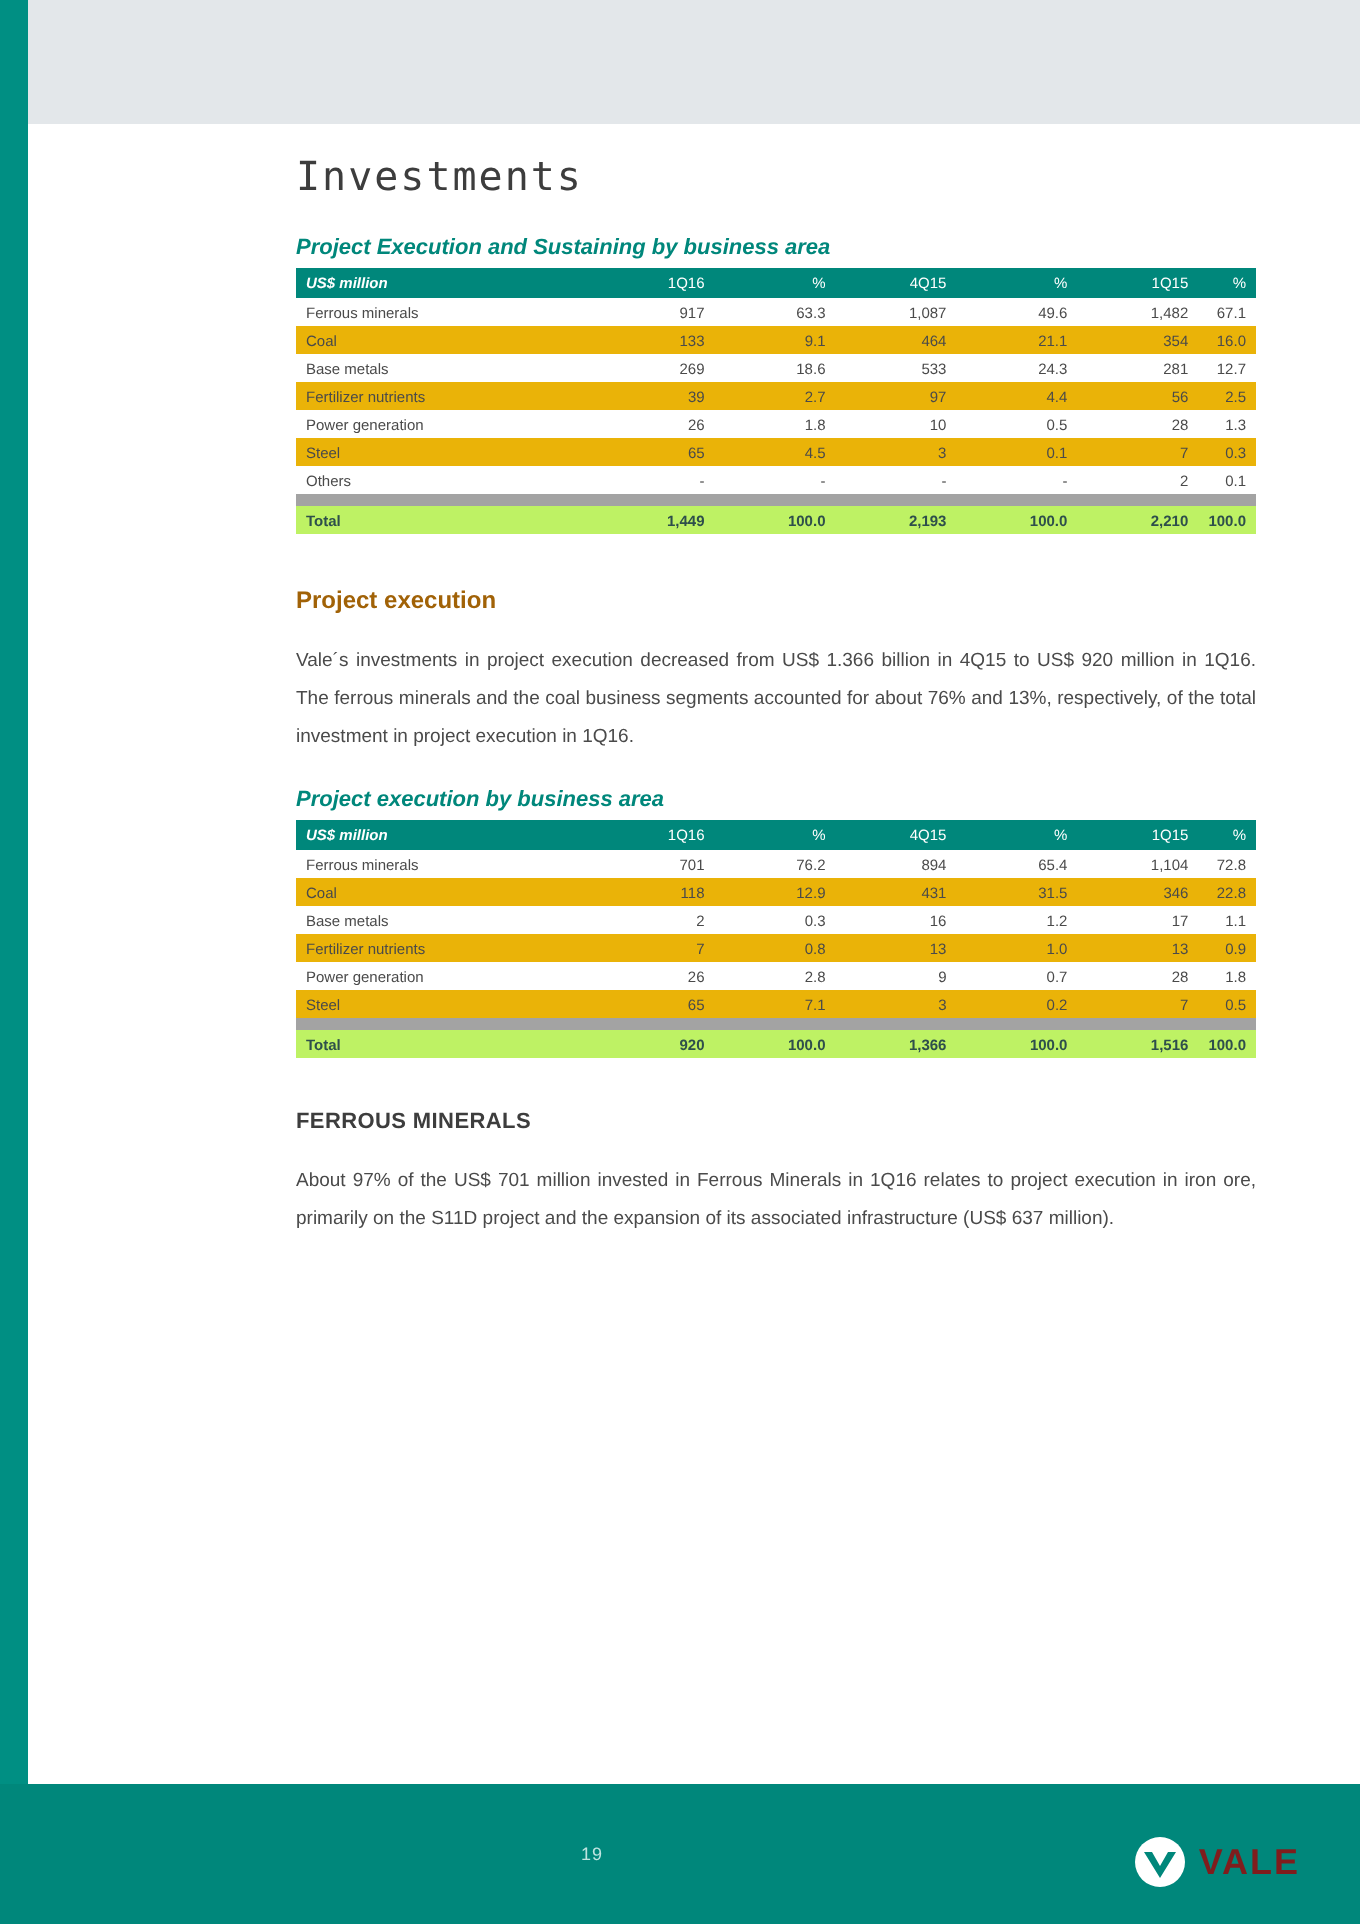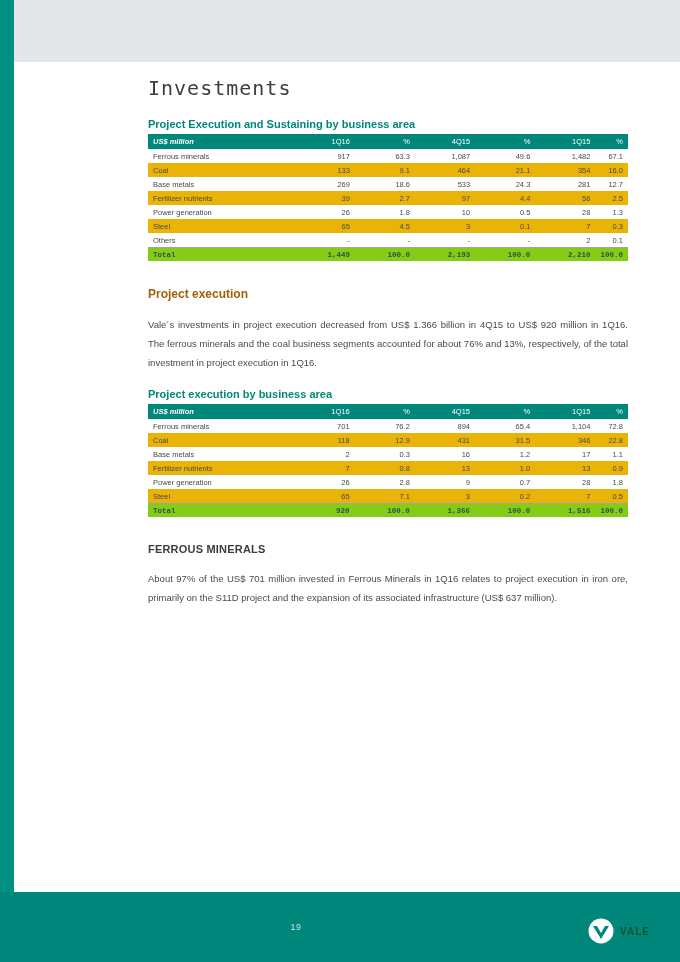--- a/index.html
+++ b/index.html
@@ -59,22 +59,22 @@
     display: flex;
     align-items: center;
     gap: 6px;
   }
   .logo-mark {
     width: 26px;
     height: 26px;
     position: relative;
   }
   .logo-text {
-    color: #14532d;
-    font-size: 10px;
+    color: #7f1d1d;
+    font-size: 18px;
     font-weight: bold;
     letter-spacing: 1px;
   }
   .content {
     position: absolute;
     left: 108px;
     top: 76px;
     width: 480px;
     margin-left: 40px;
   }
@@ -91,20 +91,21 @@
     line-height: 19px;
     color: #4a4a4a;
     text-align: justify;
     margin: 0 0 16px 0;
   }
   h2.section-teal {
     font-size: 11px;
     color: #00877b;
     font-weight: bold;
     margin: 16px 0 4px 0;
+    font-style: italic;
   }
   h2.section-dark {
     font-size: 12px;
     color: #a16207;
     font-weight: bold;
     margin: 26px 0 14px 0;
   }
   h3.subsection {
     font-size: 11px;
     color: #3d3d3d;
@@ -142,25 +143,24 @@
   table.data tbody td.first {
     text-align: left;
   }
   table.data tbody tr.odd td {
     background: #ffffff;
   }
   table.data tbody tr.even td {
     background: #eab308;
   }
   table.data tbody tr.total td {
-    background: #84cc16;
+    background: #bef264;
     font-weight: bold;
     color: #2e4f4b;
-    border-top: 1px solid #a3a3a3;
-    font-family: Liberation Mono, monospace;
+    border-top: 6px solid #a3a3a3;
   }
   .col-label { width: 33%; }
   .col-num { width: 13.4%; }
   .col-pct { width: 13.4%; }
 </style>
 </head>
 <body>
 
 <div class="page">
 

